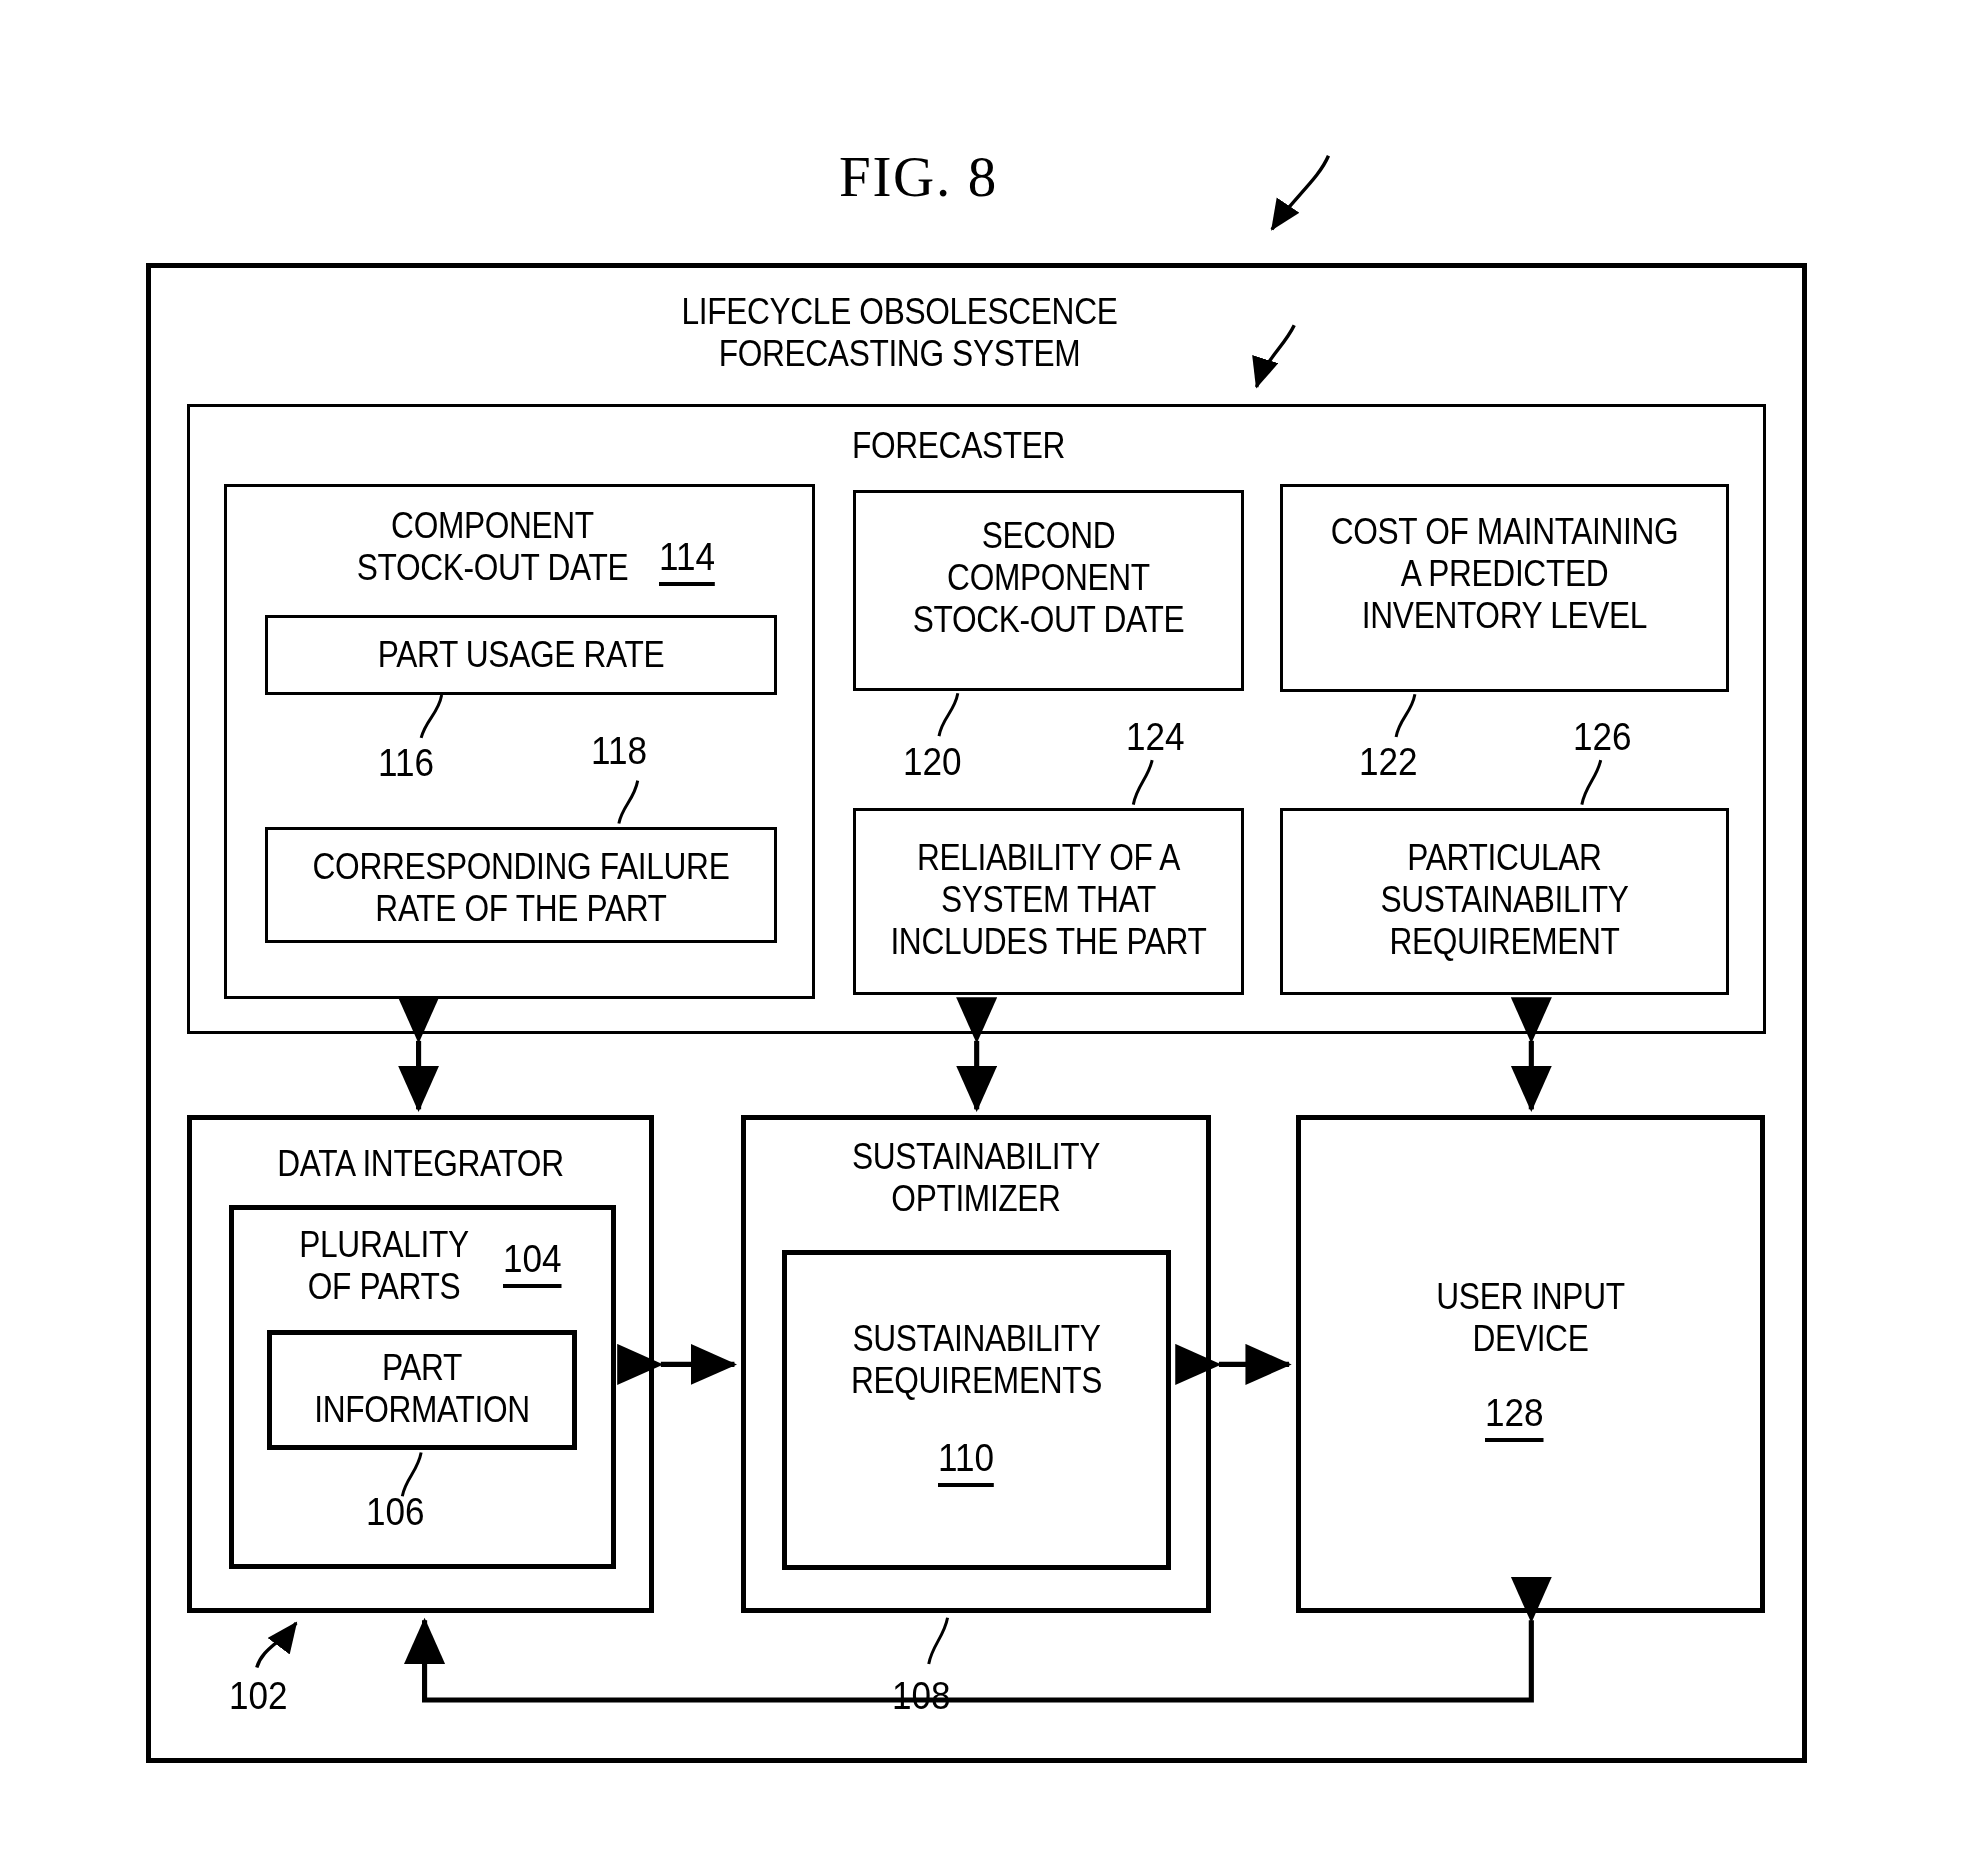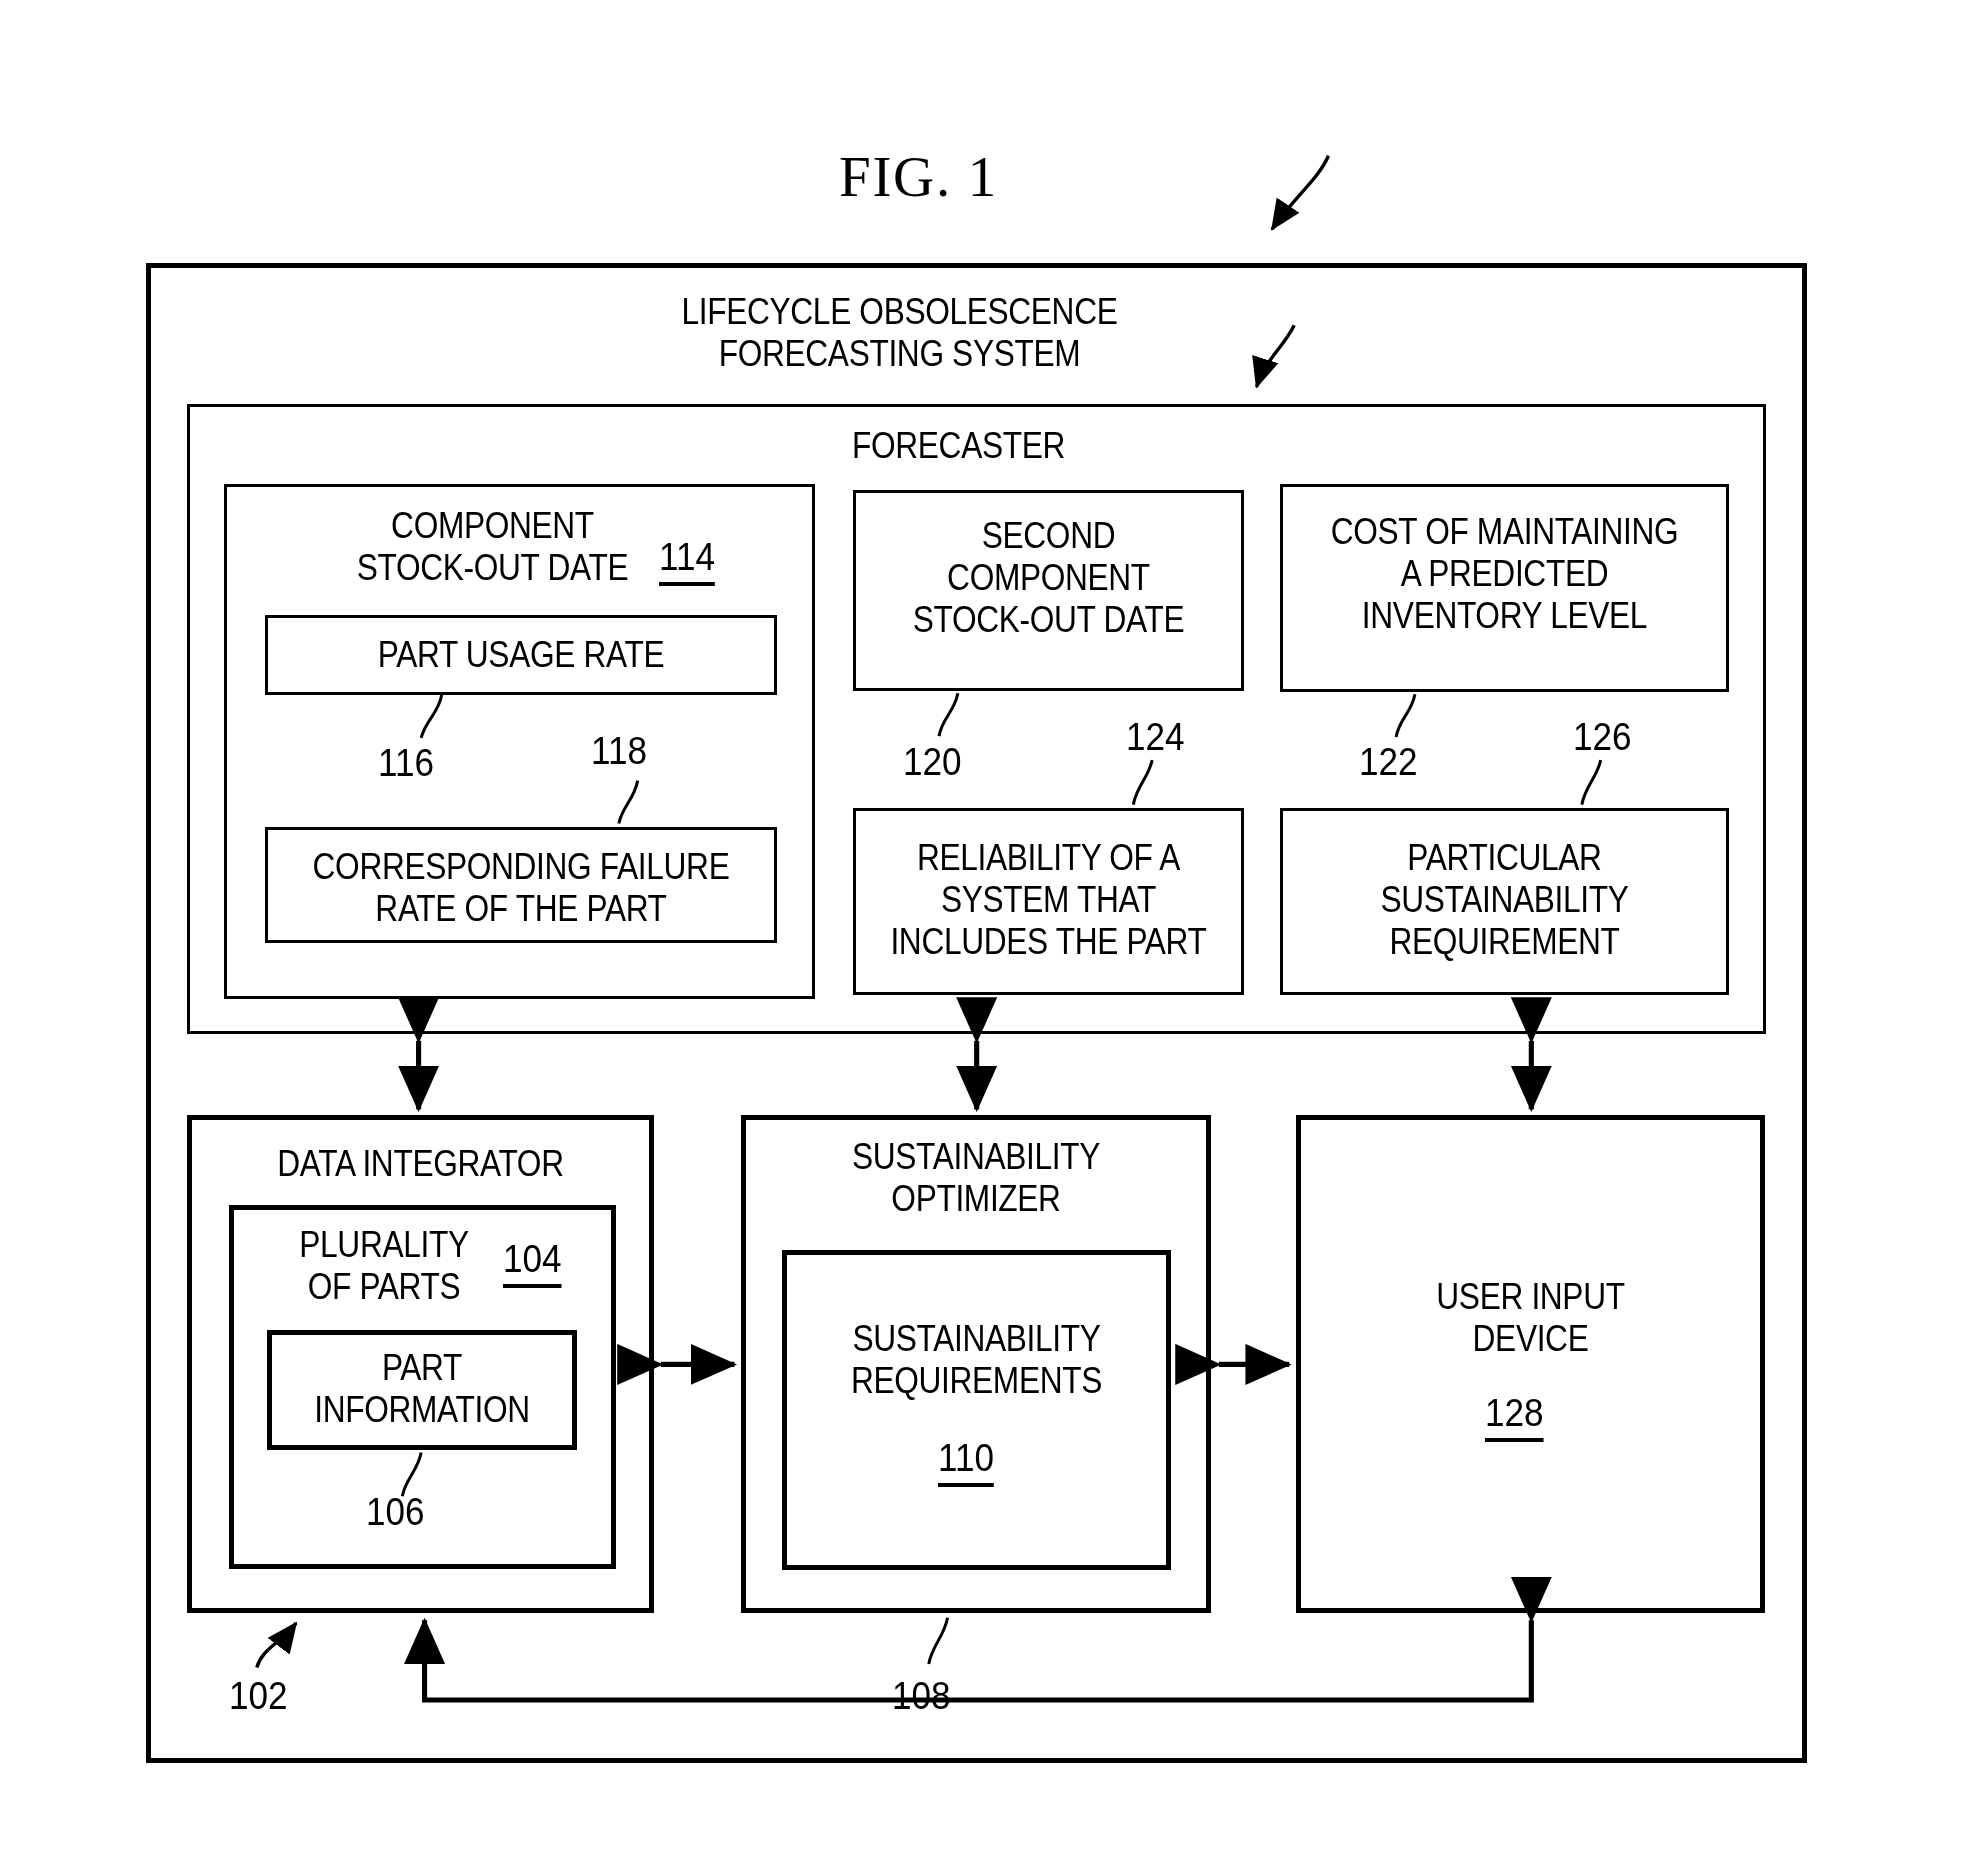--- a/index.html
+++ b/index.html
@@ -71,21 +71,21 @@
     width: 1985px;
     height: 1872px;
     pointer-events: none;
   }
 </style>
 </head>
 <body>
 
 <div id="stage">
 
-  <div class="fig-title">FIG. 1</div>
+  <div class="fig-title">FIG. 8</div>
 
   <div class="box bd-med" style="left:146px; top:263px; width:1661px; height:1500px;"></div>
 
   <div class="lbl t42" style="left:634px; top:291px; width:531px;">LIFECYCLE OBSOLESCENCE
 FORECASTING SYSTEM</div>
 
   <div class="box bd-thin" style="left:187px; top:404px; width:1579px; height:630px;"></div>
   <div class="lbl t42" style="left:770px; top:425px; width:377px;">FORECASTER</div>
 
   <div class="box bd-thin" style="left:224px; top:484px; width:591px; height:515px;"></div>

